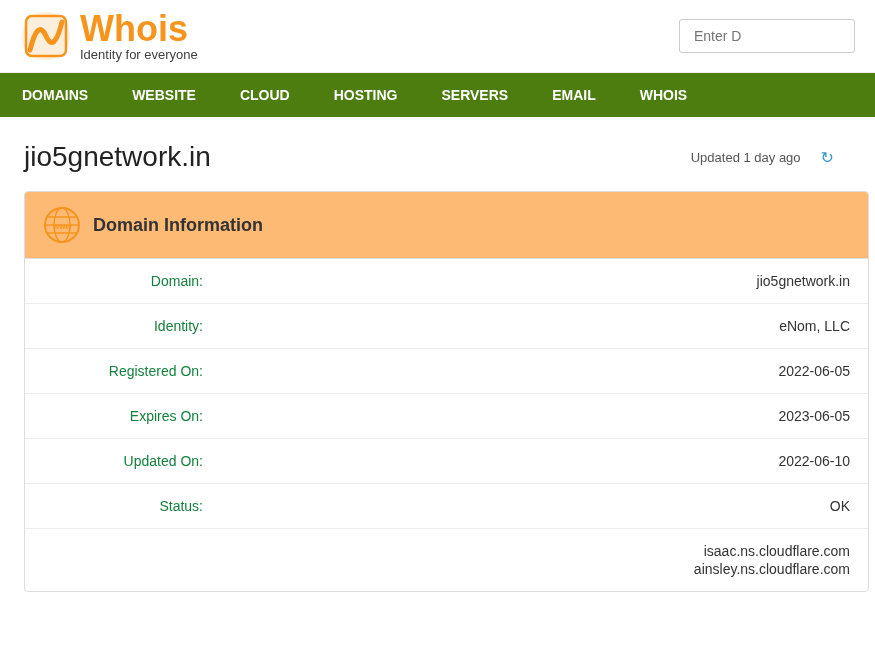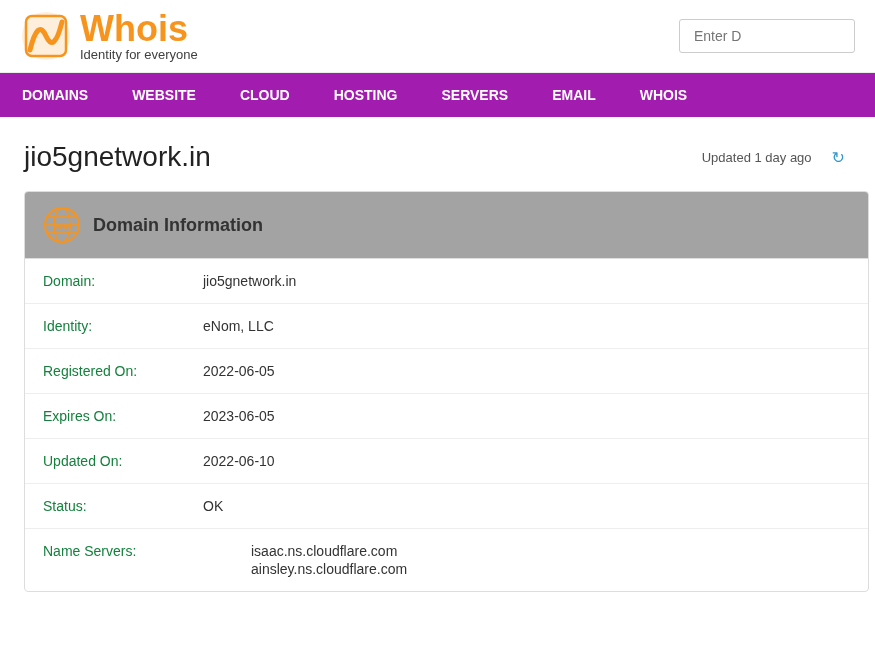--- a/index.html
+++ b/index.html
@@ -41,39 +41,40 @@
       border: 1px solid #ccc;
       padding: 8px 14px;
       font-size: 14px;
       border-radius: 3px;
       width: 176px;
       color: #999;
     }
 
     
     .nav {
-      background: #a21caf;
+      background: #4d7c0f;
       display: flex;
       align-items: center;
     }
     .nav-item {
       color: #fff;
       font-size: 14px;
       font-weight: bold;
       padding: 14px 22px;
       cursor: pointer;
       white-space: nowrap;
       text-decoration: none;
       display: block;
     }
 
     
     .main {
-      padding: 24px 30px 0 24px;
+      padding: 24px 41px 0 24px;
       max-width: 900px;
+      text-align: right;
     }
     .domain-title-row {
       display: flex;
       align-items: center;
       justify-content: space-between;
       margin-bottom: 18px;
     }
     .domain-title {
       font-size: 28px;
       font-weight: normal;
@@ -93,21 +94,21 @@
     }
 
     
     .domain-card {
       border: 1px solid #ddd;
       border-radius: 4px;
       overflow: hidden;
       width: 845px;
     }
     .card-header {
-      background: #a3a3a3;
+      background: #fdba74;
       padding: 14px 18px;
       display: flex;
       align-items: center;
       gap: 12px;
       border-bottom: 1px solid #ddd;
     }
     .card-header-icon {
       width: 38px;
       height: 38px;
     }
@@ -228,21 +229,20 @@
         <span class="info-label">Updated On:</span>
         <span class="info-value">2022-06-10</span>
       </div>
 
       <div class="info-row">
         <span class="info-label">Status:</span>
         <span class="info-value">OK</span>
       </div>
 
       <div class="info-row">
-        <span class="info-label">Name Servers:</span>
         <div class="info-value info-value-multi">
           <span>isaac.ns.cloudflare.com</span>
           <span>ainsley.ns.cloudflare.com</span>
         </div>
       </div>
     </div>
   </div>
 </div>
 
 </body></html>

